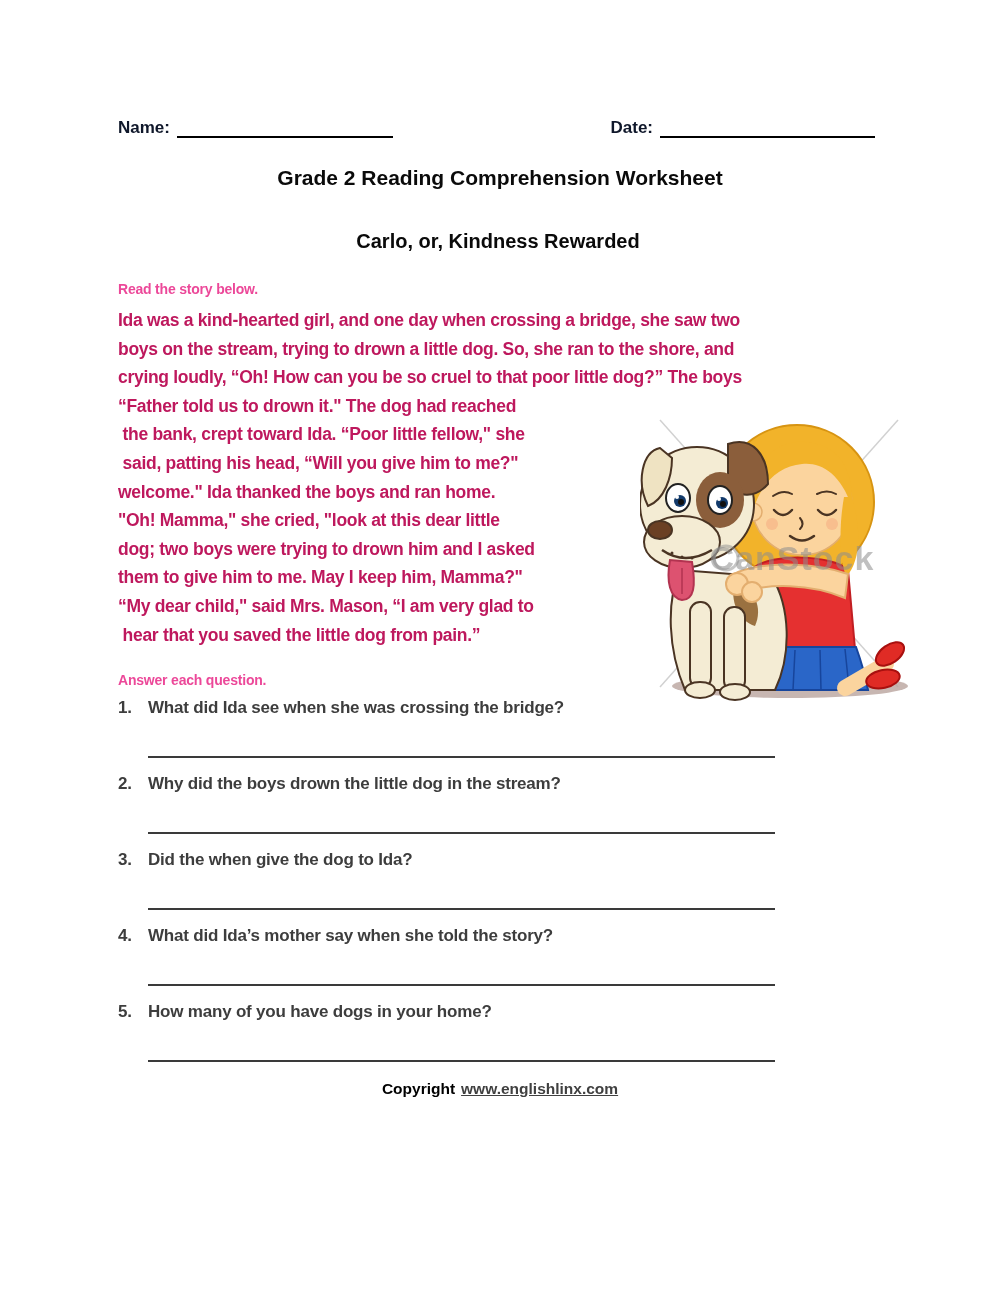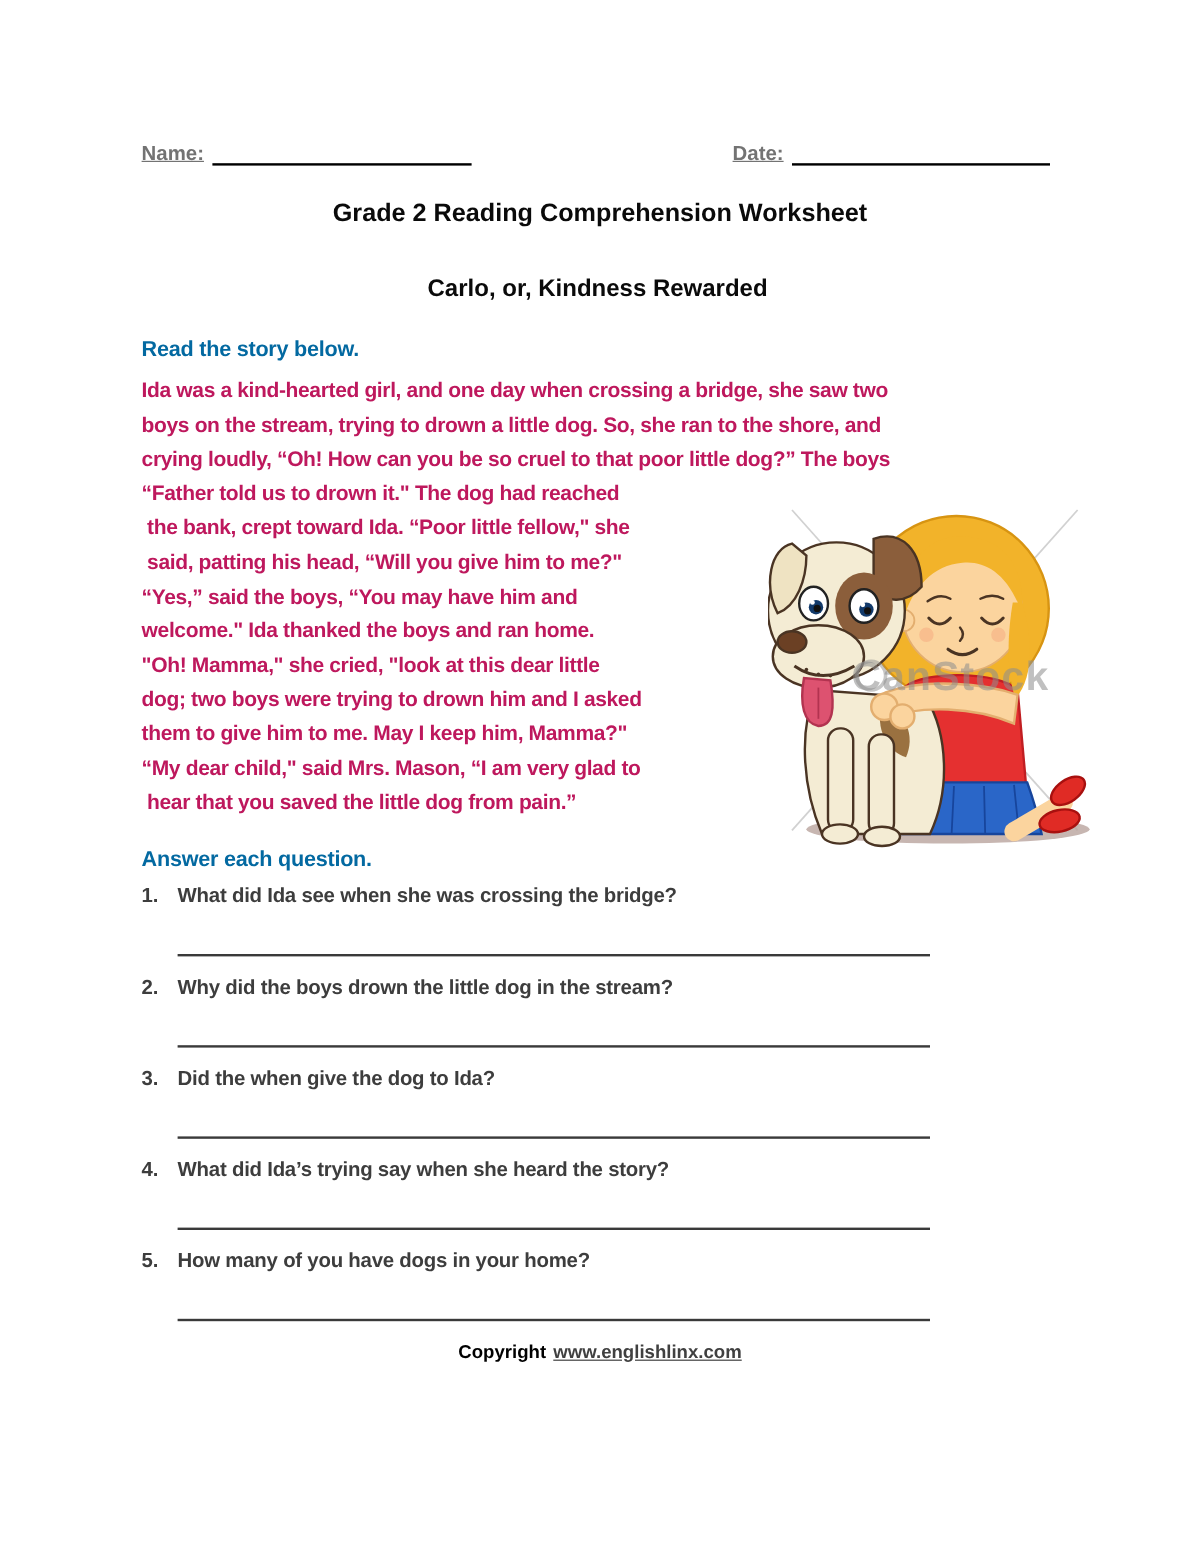--- a/index.html
+++ b/index.html
@@ -4,31 +4,31 @@
 <style>
   html,body { margin:0; padding:0; background:#ffffff; }
   .canvas {
     position:relative; width:1000px; height:1294px; background:#ffffff;
     font-family:"Liberation Sans", sans-serif; font-weight:bold; color:#000;
     overflow:hidden;
   }
   
   .header-row {
     display:flex; justify-content:space-between;
-    padding:118px 125px 0 118px; font-size:17px; color:#737373;text-decoration:underline;
+    padding:118px 125px 0 118px; font-size:17px; color:#0f172a;
   }
   .field { display:flex; align-items:flex-end; }
   .blank { display:inline-block; border-bottom:2px solid #000; height:15px; margin-left:7px; }
   .blank.name { width:216px; }
   .blank.date { width:215px; }
 
   .title { margin:28px 0 0 0; text-align:center; font-size:21px; color:#0a0a0a; }
   .subtitle { margin:40px 4px 0 0; text-align:center; font-size:20px; color:#0a0a0a; }
 
-  .instruction { margin:28px 0 0 118px; font-size:18px; color:#0369a1; letter-spacing:-0.2px; }
+  .instruction { margin:28px 0 0 118px; font-size:14px; color:#ec4899; letter-spacing:-0.2px; }
 
   .story { position:relative; margin:9px 0 0 118px; width:790px;
            font-size:17.5px; color:#be185d; letter-spacing:-0.3px; }
   .story-line { white-space:pre; line-height:28.6px; }
 
   .illustration { position:absolute; left:522px; top:96px; width:278px; height:300px; }
 
   .instruction.answers { margin-top:23px; }
 
   .question { display:flex; margin:16px 0 0 118px; font-size:17px; color:#3D3D3D; letter-spacing:-0.2px; }
@@ -60,21 +60,20 @@
 
   <div class="instruction">Read the story below.</div>
 
   <div class="story">
     <div class="story-line">Ida was a kind-hearted girl, and one day when crossing a bridge, she saw two</div>
     <div class="story-line">boys on the stream, trying to drown a little dog. So, she ran to the shore, and</div>
     <div class="story-line">crying loudly, “Oh! How can you be so cruel to that poor little dog?” The boys</div>
     <div class="story-line">“Father told us to drown it." The dog had reached</div>
     <div class="story-line"> the bank, crept toward Ida. “Poor little fellow," she</div>
     <div class="story-line"> said, patting his head, “Will you give him to me?"</div>
-    <div class="story-line">“Yes,” said the boys, “You may have him and</div>
     <div class="story-line">welcome." Ida thanked the boys and ran home.</div>
     <div class="story-line">"Oh! Mamma," she cried, "look at this dear little</div>
     <div class="story-line">dog; two boys were trying to drown him and I asked</div>
     <div class="story-line">them to give him to me. May I keep him, Mamma?"</div>
     <div class="story-line">“My dear child," said Mrs. Mason, “I am very glad to</div>
     <div class="story-line"> hear that you saved the little dog from pain.”</div>
 
     <svg class="illustration" viewBox="0 0 278 300">
 
       <line x1="20" y1="18" x2="258" y2="285" stroke="#C6C6C6" stroke-width="1.5" opacity="0.8"></line>
@@ -159,21 +158,21 @@
   <div class="answer-line"></div>
 
   <div class="question">
     <span class="q-num">3.</span>
     <span class="q-text">Did the when give the dog to Ida?</span>
   </div>
   <div class="answer-line"></div>
 
   <div class="question">
     <span class="q-num">4.</span>
-    <span class="q-text">What did Ida’s trying say when she heard the story?</span>
+    <span class="q-text">What did Ida’s mother say when she told the story?</span>
   </div>
   <div class="answer-line"></div>
 
   <div class="question">
     <span class="q-num">5.</span>
     <span class="q-text">How many of you have dogs in your home?</span>
   </div>
   <div class="answer-line"></div>
 
   <div class="footer">

